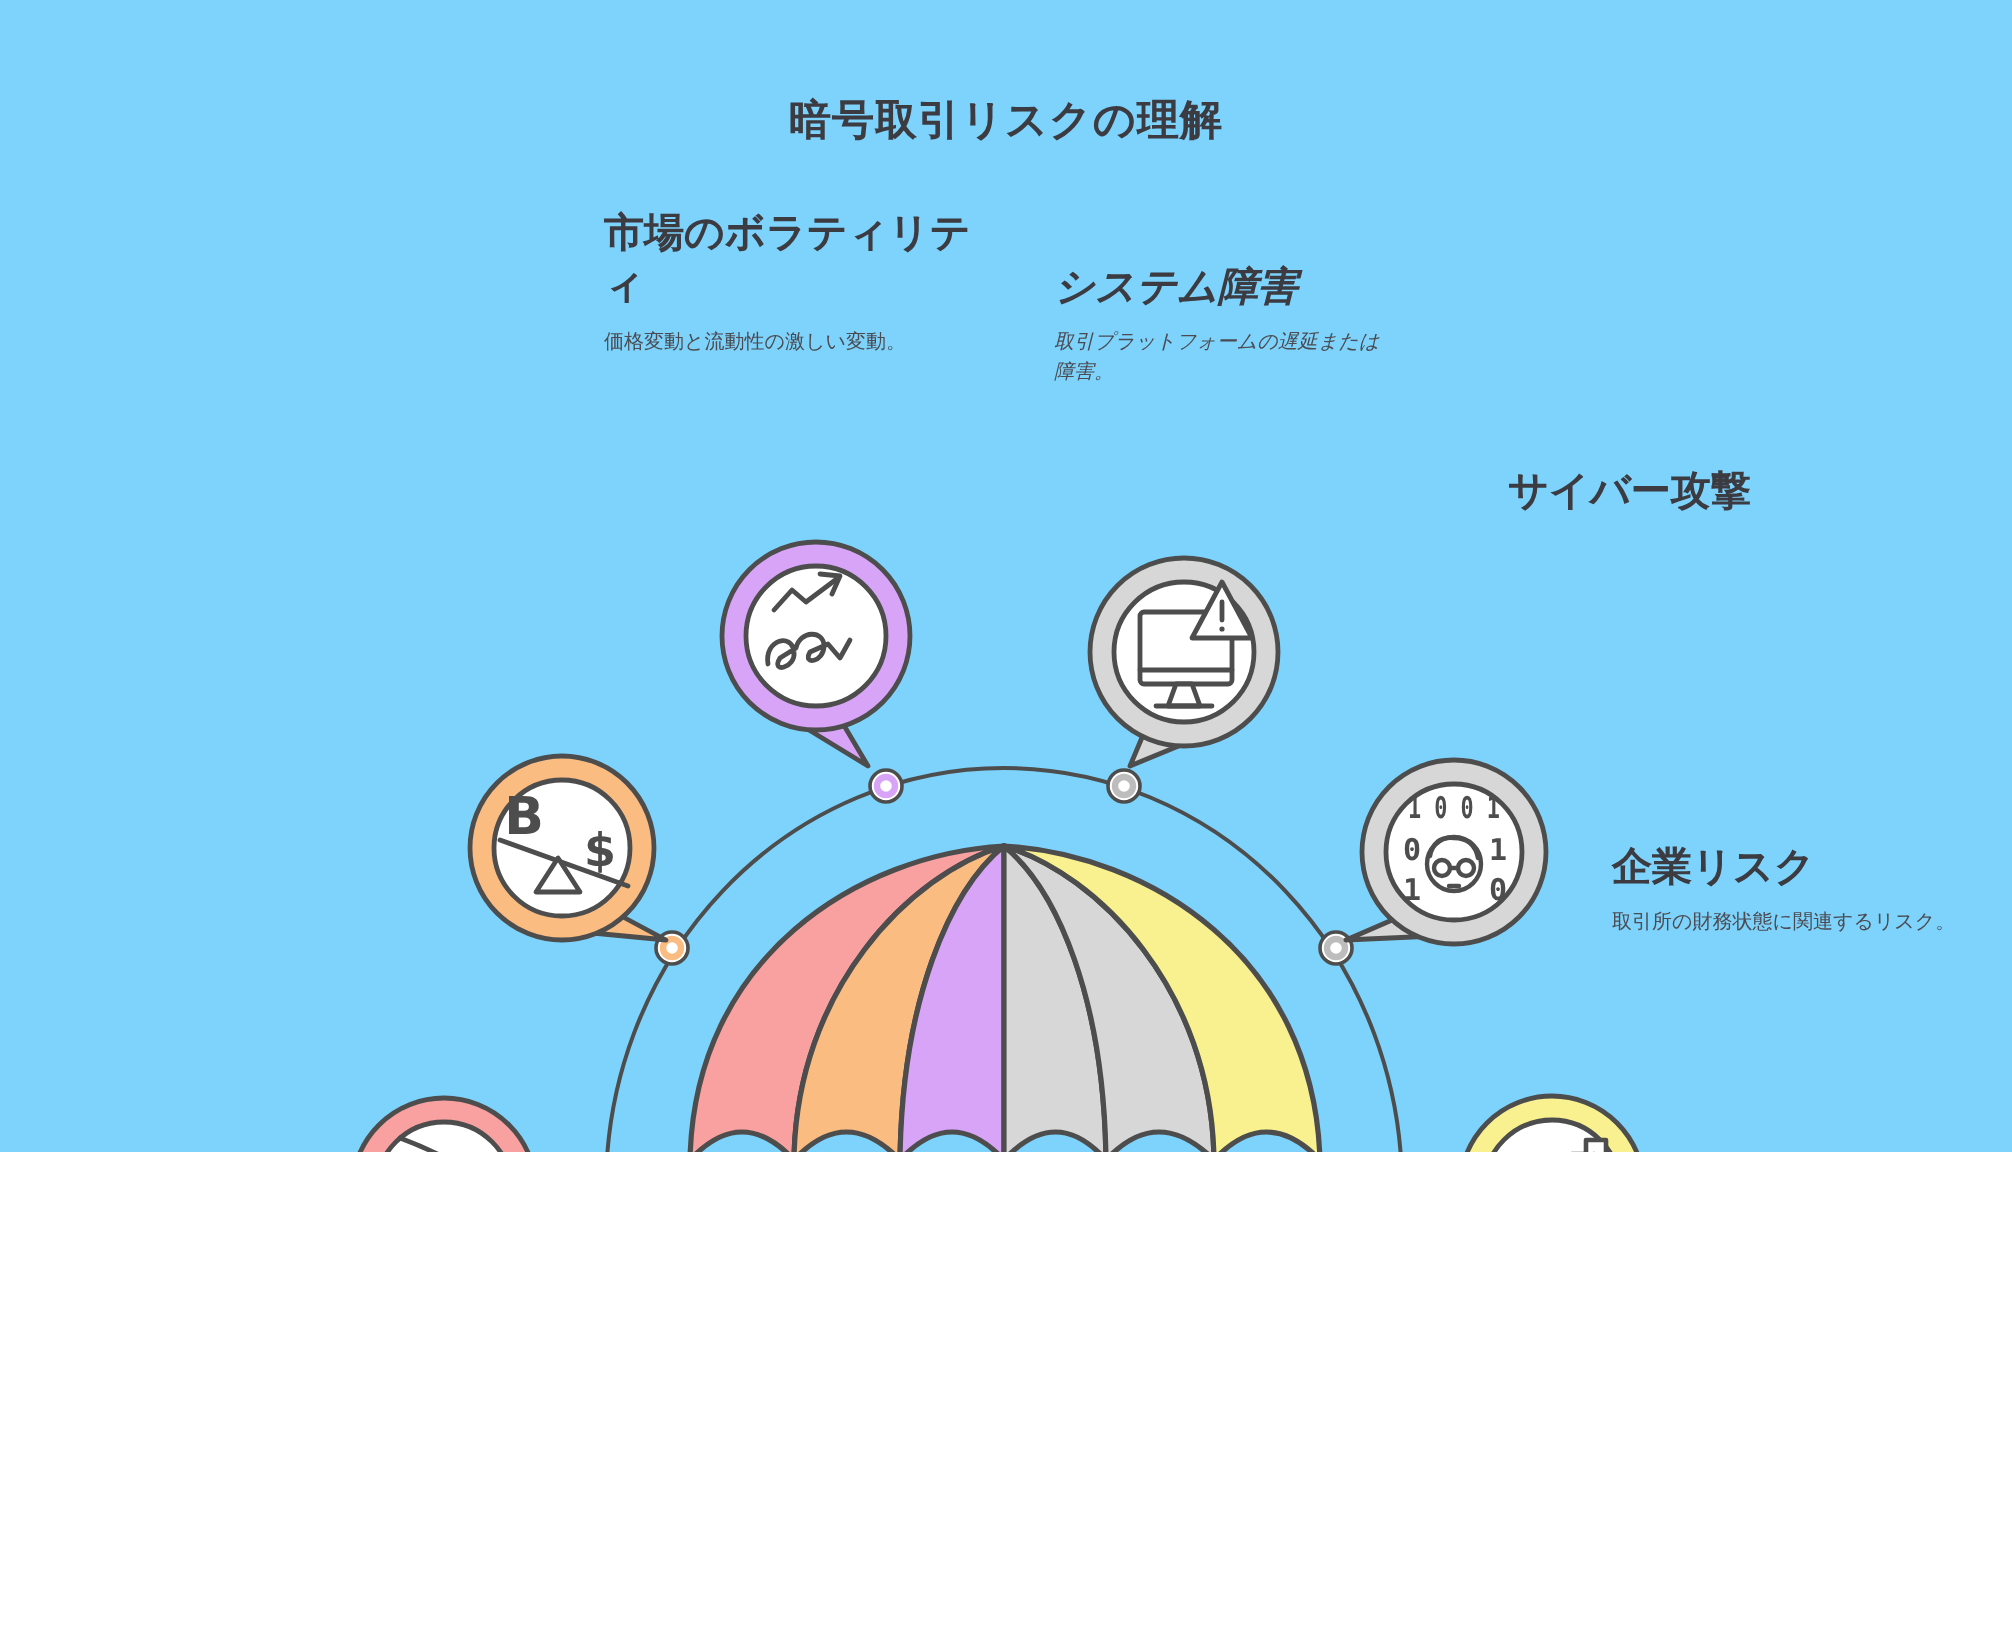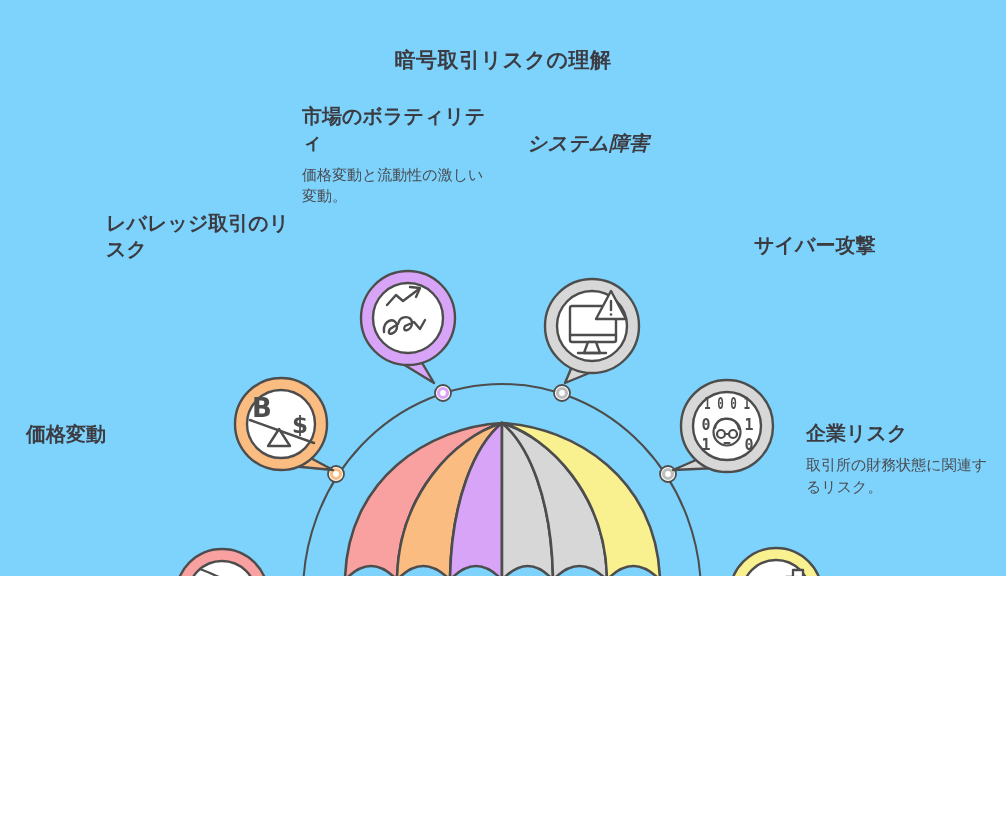--- a/index.html
+++ b/index.html
@@ -10,21 +10,21 @@
   .page-title{
     position:absolute;left:0;top:46px;width:100%;text-align:center;
     font-size:21px;font-weight:bold;color:#3b3b41;letter-spacing:.5px;
   }
   .risk-block{position:absolute;}
   .risk-title{
     font-size:20px;font-weight:bold;line-height:1.32;color:#3b3b41;
     overflow-wrap:anywhere;line-break:anywhere;
   }
   .risk-desc{
-    margin-top:9px;font-size:15px;line-height:1.42;color:#4b4b51;
+    margin-top:9px;font-size:10px;line-height:1.42;color:#4b4b51;
     overflow-wrap:anywhere;line-break:anywhere;
   }
   .tb-0{left:302px;top:103px;width:190px;}
   .tb-1{left:527px;top:130px;width:172px;font-style:italic;}
   .tb-2{left:106px;top:210px;width:194px;}
   .tb-3{left:754px;top:232px;width:192px;}
   .tb-4{left:26px;top:421px;width:172px;}
   .tb-5{left:806px;top:420px;width:188px;}
   svg{position:absolute;left:0;top:0;}
   svg text{font-family:"DejaVu Sans","Liberation Sans",sans-serif;fill:#4d4d4d;}
@@ -36,29 +36,28 @@
 <div id="stage">
 
   <div class="page-title">暗号取引リスクの理解</div>
 
   <div class="risk-block tb-0">
     <div class="risk-title">市場のボラティリティ</div>
     <div class="risk-desc">価格変動と流動性の激しい変動。</div>
   </div>
   <div class="risk-block tb-1">
     <div class="risk-title">システム障害</div>
+    <div class="risk-desc">取引プラットフォームの遅延または障害。</div>
   </div>
   <div class="risk-block tb-2">
-    <div class="risk-title">レバレッジ取引のリスク</div>
   </div>
   <div class="risk-block tb-3">
     <div class="risk-title">サイバー攻撃</div>
   </div>
   <div class="risk-block tb-4">
-    <div class="risk-title">価格変動</div>
   </div>
   <div class="risk-block tb-5">
     <div class="risk-title">企業リスク</div>
     <div class="risk-desc">取引所の財務状態に関連するリスク。</div>
   </div>
 
   <svg width="1006" height="821" viewBox="0 0 1006 821">
 
     <path d="M 303 594 A 199 210 0 0 1 701 594" fill="none" stroke="#4d4d4d" stroke-width="2"></path>
 

